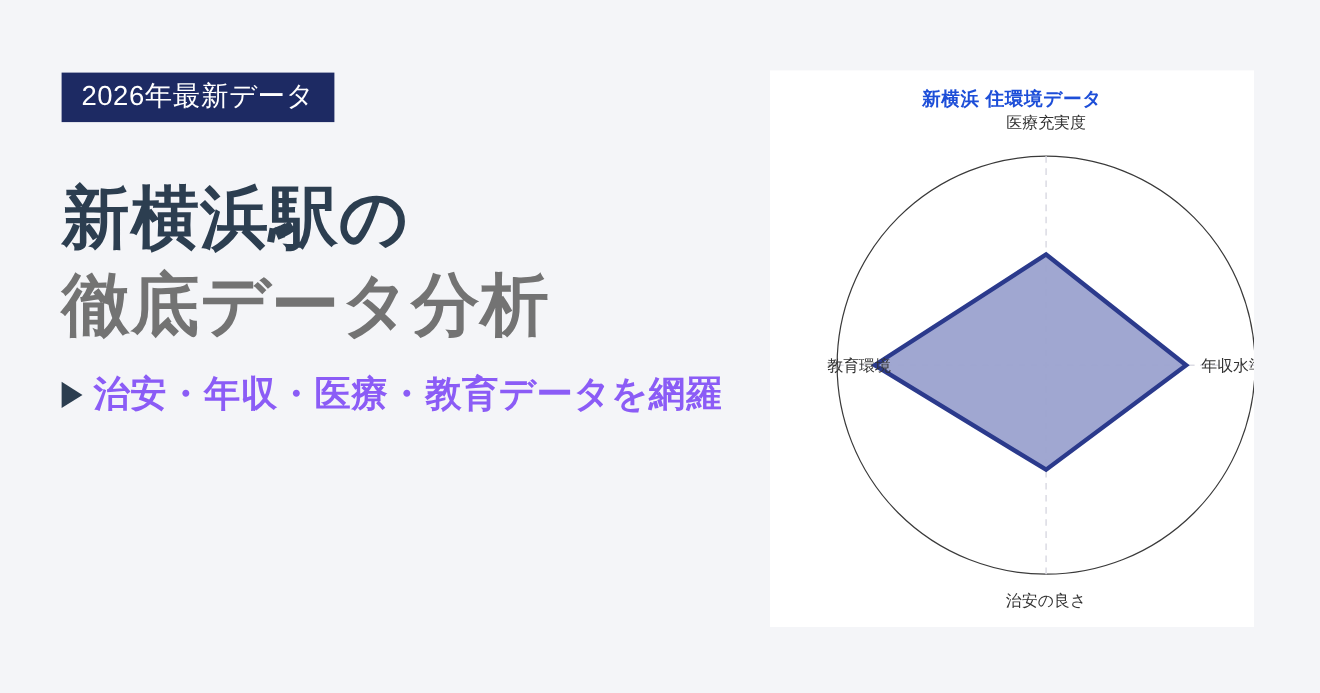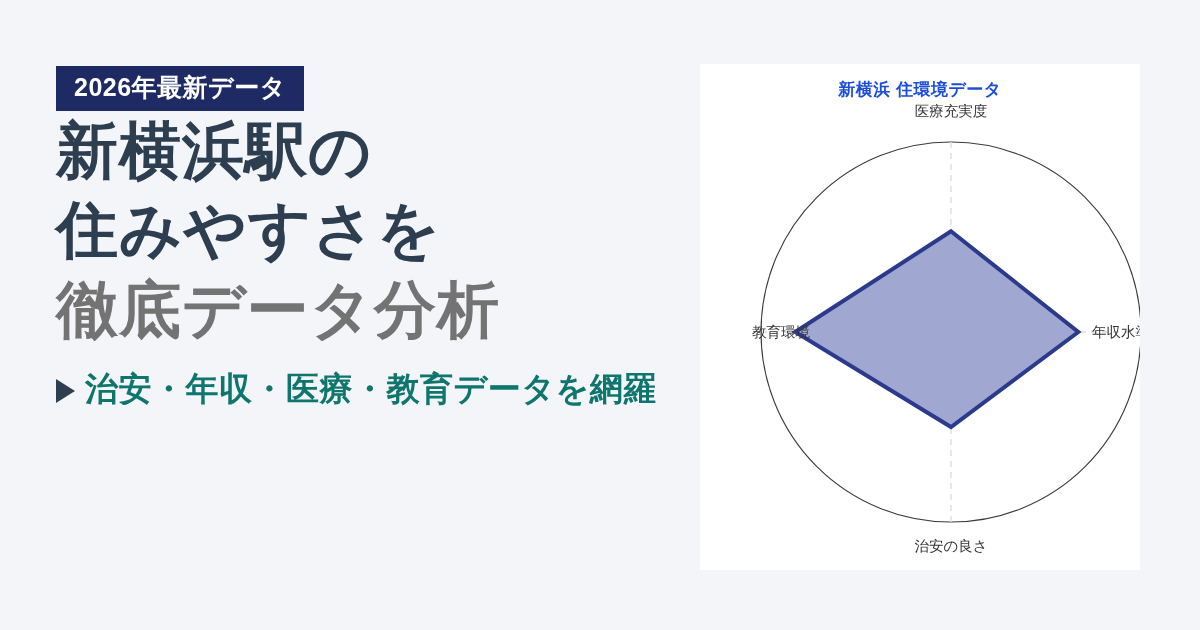--- a/index.html
+++ b/index.html
@@ -24,40 +24,41 @@
     display:flex;
     flex-direction:column;
   }
 
   .badge {
     display:inline-block;
     align-self:flex-start;
     background:#1d2a63;
     color:#ffffff;
     font-size:25px;
-    font-weight:bold;
+    font-weight:normal;
     letter-spacing:0.5px;
     padding:9px 18px 11px 18px;
     line-height:1;
     white-space:nowrap;
   }
 
   .headline {
+    margin-top:48px;
     color:#2c3e50;
     font-size:62px;
     font-weight:bold;
     line-height:1.28;
     letter-spacing:1px;
   }
   .headline .line { display:block; white-space:nowrap; }
   .headline .line.accent { color:#737373; }
 
   .subline {
     margin-top:18px;
-    color:#0f766e;
+    color:#8b5cf6;
     font-size:33px;
     font-weight:bold;
     letter-spacing:0.5px;
     white-space:nowrap;
     display:flex;
     align-items:center;
     gap:6px;
   }
   .tri {
     display:inline-block;
@@ -101,21 +102,20 @@
 <body>
 
 <div id="page">
 
   <div class="left-col">
 
     <div class="badge">2026年最新データ</div>
 
     <div class="headline">
       <span class="line">新横浜駅の</span>
-      <span class="line">住みやすさを</span>
       <span class="line accent">徹底データ分析</span>
     </div>
 
     <div class="subline">
       <span class="tri"></span>
       <span>治安・年収・医療・教育データを網羅</span>
     </div>
 
   </div>
 

